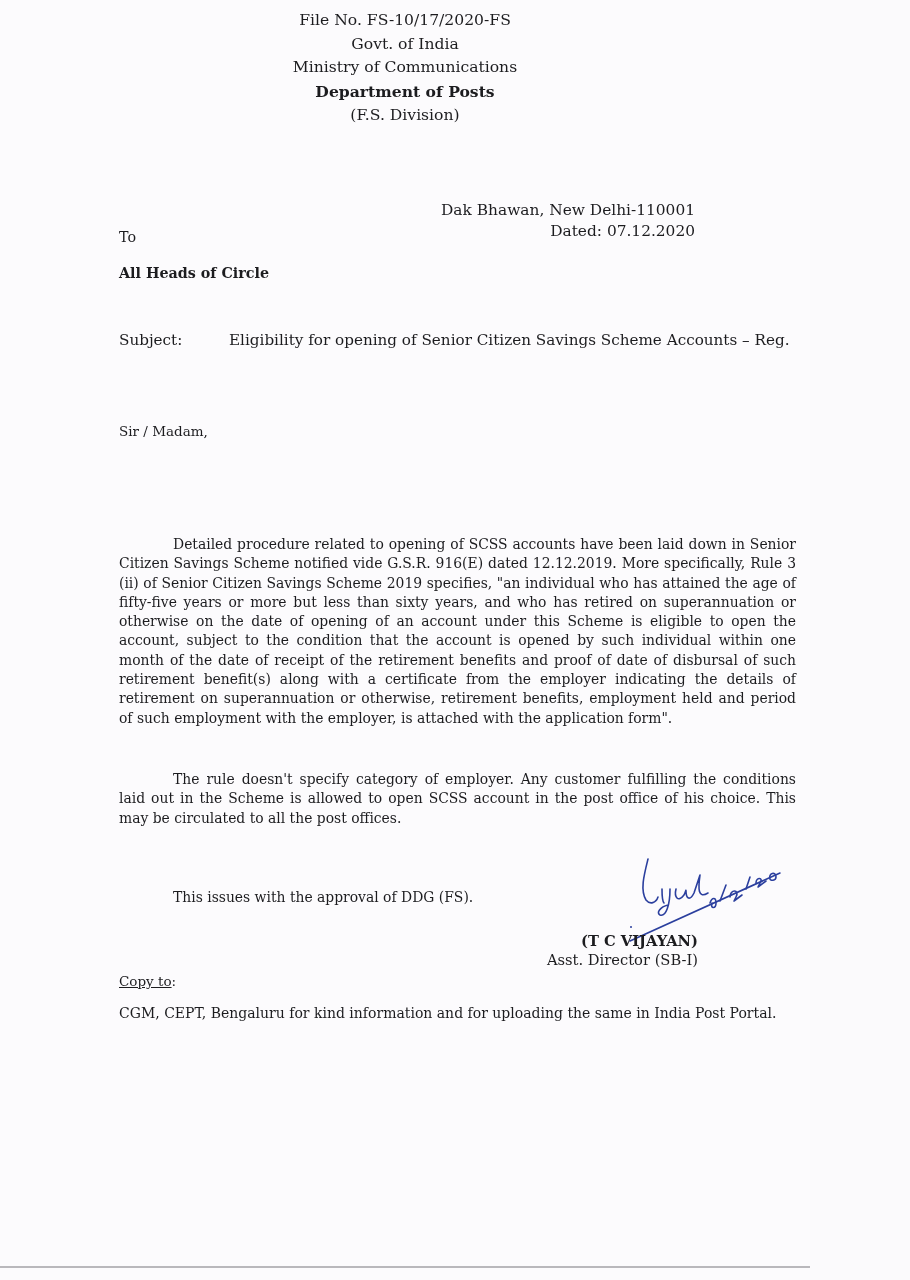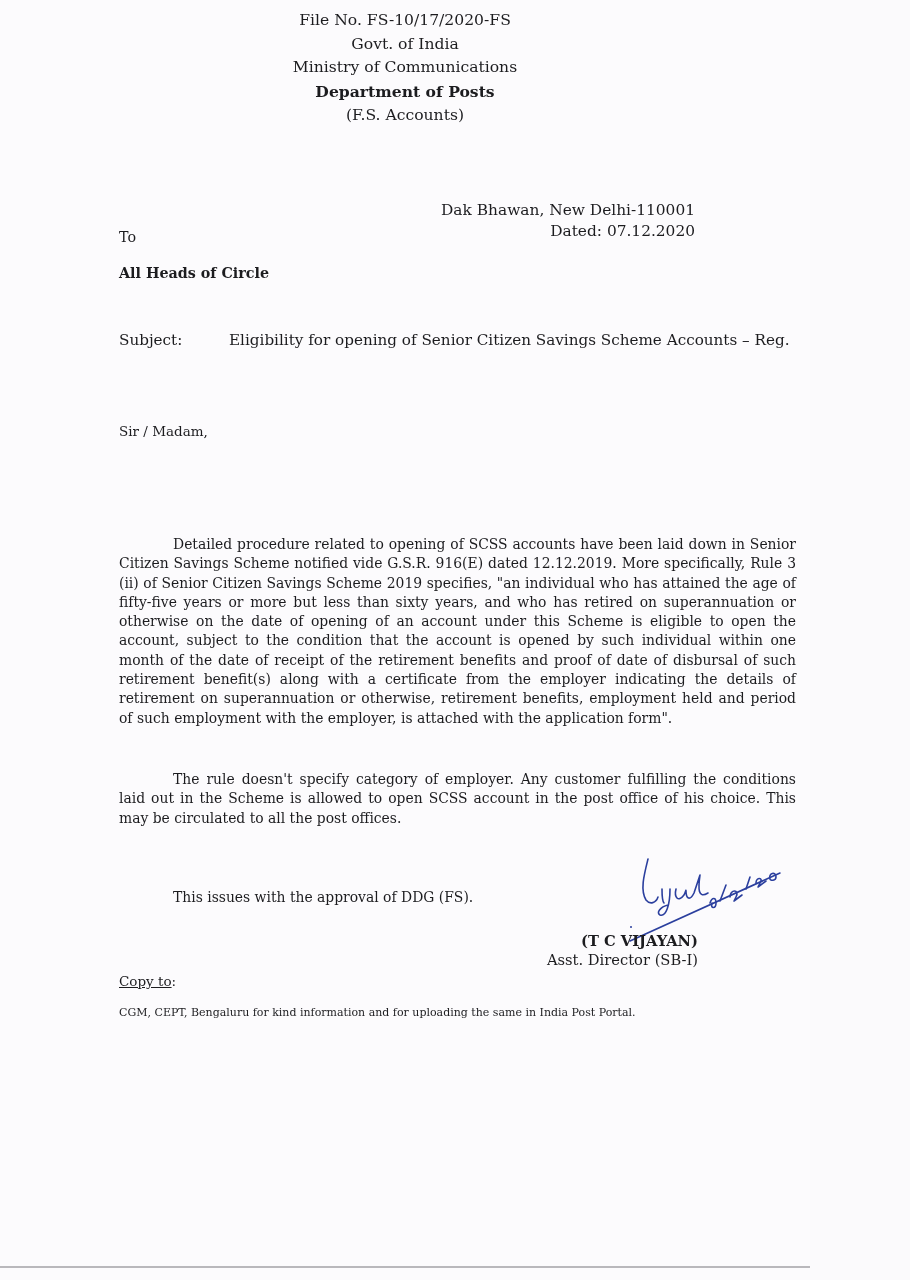--- a/index.html
+++ b/index.html
@@ -25,33 +25,33 @@
   .p1 { top:454px; }
   .p2 { top:535px; }
   .p3 { top:770px; }
   .p4 { top:848px;margin-top:40px; }
   .sig { position:absolute; left:600px; top:845px; width:220px; height:130px; }
   .sig svg { position:absolute; left:0; top:0; }
   .signame { position:absolute; right:112px; top:931px; text-align:right; font-size:14.7px; line-height:19px; }
   .signame .nm { font-weight:bold; }
   .copyto { position:absolute; left:119px; top:973px; font-size:13.5px; }
   .copyto .u { text-decoration:underline; }
-  .copypara { position:absolute; left:119px; top:1003px; width:680px; font-size:11px; line-height:20.5px; }
+  .copypara { position:absolute; left:119px; top:1003px; width:680px; font-size:14px; line-height:20.5px; }
 </style>
 </head>
 <body>
 
 <div class="page">
 
   <div class="header">
     <div>File No. FS-10/17/2020-FS</div>
     <div>Govt. of India</div>
     <div>Ministry of Communications</div>
     <div class="bold">Department of Posts</div>
-    <div>(F.S. Accounts)</div>
+    <div>(F.S. Division)</div>
   </div>
 
   <div class="addr">
     <div>Dak Bhawan, New Delhi-110001</div>
     <div>Dated: 07.12.2020</div>
   </div>
 
   <div class="to">To</div>
   <div class="recipient">All Heads of Circle</div>
 

